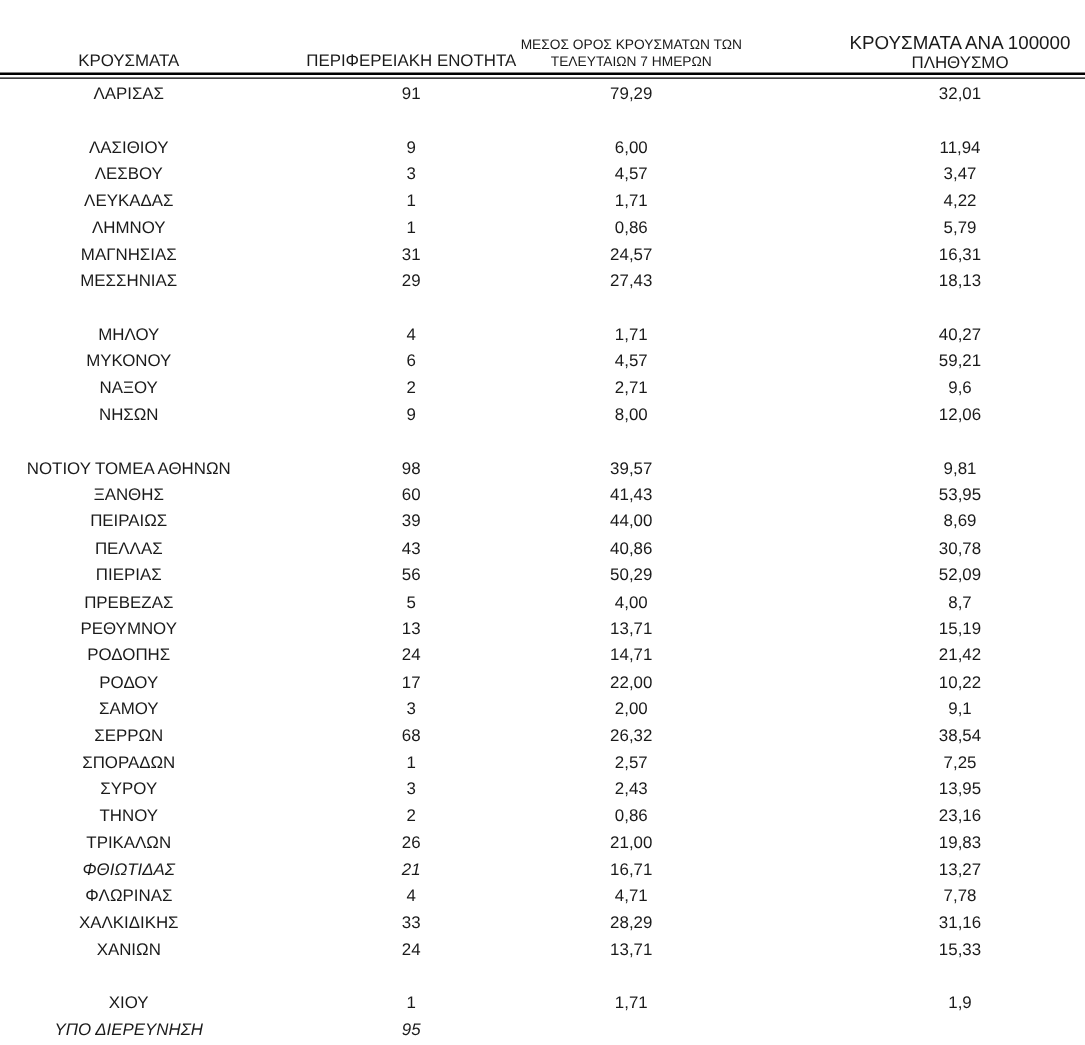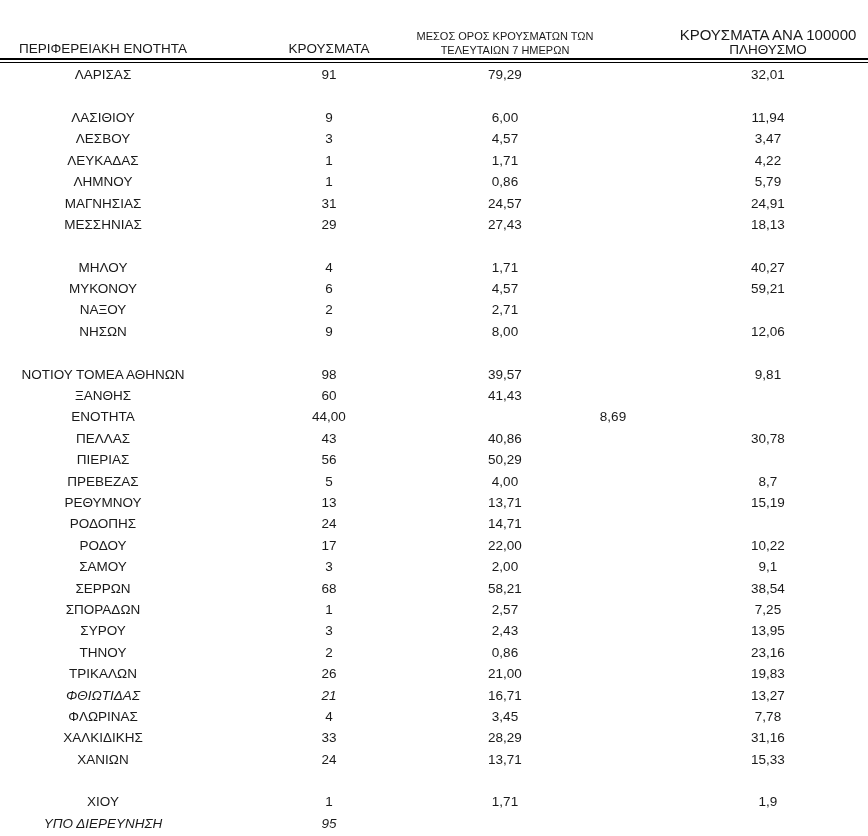--- a/index.html
+++ b/index.html
@@ -81,24 +81,24 @@
   .italic { font-style: italic; }
 </style>
 </head>
 <body>
 
 <div class="page">
   <div class="table">
 
     <div class="grid-row thead">
       <div class="th">
-        <span class="hline">ΠΕΡΙΦΕΡΕΙΑΚΗ ΕΝΟΤΗΤΑ</span>
+        <span class="hline">ΚΡΟΥΣΜΑΤΑ</span>
       </div>
       <div class="th">
-        <span class="hline">ΚΡΟΥΣΜΑΤΑ</span>
+        <span class="hline">ΠΕΡΙΦΕΡΕΙΑΚΗ ΕΝΟΤΗΤΑ</span>
       </div>
       <div class="th th-small">
         <span class="hline">ΜΕΣΟΣ ΟΡΟΣ ΚΡΟΥΣΜΑΤΩΝ ΤΩΝ</span>
         <span class="hline">ΤΕΛΕΥΤΑΙΩΝ 7 ΗΜΕΡΩΝ</span>
       </div>
       <div class="th"></div>
       <div class="th th-per100k">
         <span class="hline hline-big">ΚΡΟΥΣΜΑΤΑ ΑΝΑ 100000</span>
         <span class="hline">ΠΛΗΘΥΣΜΟ</span>
       </div>
@@ -157,21 +157,21 @@
     <div class="td">0,86</div>
     <div class="td"></div>
     <div class="td">5,79</div>
   </div>
 
   <div class="grid-row tr">
     <div class="td">ΜΑΓΝΗΣΙΑΣ</div>
     <div class="td">31</div>
     <div class="td">24,57</div>
     <div class="td"></div>
-    <div class="td">24,91</div>
+    <div class="td">16,31</div>
   </div>
 
   <div class="grid-row tr">
     <div class="td">ΜΕΣΣΗΝΙΑΣ</div>
     <div class="td">29</div>
     <div class="td">27,43</div>
     <div class="td"></div>
     <div class="td">18,13</div>
   </div>
 
@@ -197,20 +197,21 @@
     <div class="td">4,57</div>
     <div class="td"></div>
     <div class="td">59,21</div>
   </div>
 
   <div class="grid-row tr">
     <div class="td">ΝΑΞΟΥ</div>
     <div class="td">2</div>
     <div class="td">2,71</div>
     <div class="td"></div>
+    <div class="td">9,6</div>
   </div>
 
   <div class="grid-row tr">
     <div class="td">ΝΗΣΩΝ</div>
     <div class="td">9</div>
     <div class="td">8,00</div>
     <div class="td"></div>
     <div class="td">12,06</div>
   </div>
 
@@ -228,42 +229,45 @@
     <div class="td">39,57</div>
     <div class="td"></div>
     <div class="td">9,81</div>
   </div>
 
   <div class="grid-row tr">
     <div class="td">ΞΑΝΘΗΣ</div>
     <div class="td">60</div>
     <div class="td">41,43</div>
     <div class="td"></div>
-  </div>
-
-  <div class="grid-row tr">
-    <div class="td">ΕΝΟΤΗΤΑ</div>
+    <div class="td">53,95</div>
+  </div>
+
+  <div class="grid-row tr">
+    <div class="td">ΠΕΙΡΑΙΩΣ</div>
+    <div class="td">39</div>
     <div class="td">44,00</div>
     <div class="td"></div>
     <div class="td">8,69</div>
   </div>
 
   <div class="grid-row tr">
     <div class="td">ΠΕΛΛΑΣ</div>
     <div class="td">43</div>
     <div class="td">40,86</div>
     <div class="td"></div>
     <div class="td">30,78</div>
   </div>
 
   <div class="grid-row tr">
     <div class="td">ΠΙΕΡΙΑΣ</div>
     <div class="td">56</div>
     <div class="td">50,29</div>
     <div class="td"></div>
+    <div class="td">52,09</div>
   </div>
 
   <div class="grid-row tr">
     <div class="td">ΠΡΕΒΕΖΑΣ</div>
     <div class="td">5</div>
     <div class="td">4,00</div>
     <div class="td"></div>
     <div class="td">8,7</div>
   </div>
 
@@ -273,20 +277,21 @@
     <div class="td">13,71</div>
     <div class="td"></div>
     <div class="td">15,19</div>
   </div>
 
   <div class="grid-row tr">
     <div class="td">ΡΟΔΟΠΗΣ</div>
     <div class="td">24</div>
     <div class="td">14,71</div>
     <div class="td"></div>
+    <div class="td">21,42</div>
   </div>
 
   <div class="grid-row tr">
     <div class="td">ΡΟΔΟΥ</div>
     <div class="td">17</div>
     <div class="td">22,00</div>
     <div class="td"></div>
     <div class="td">10,22</div>
   </div>
 
@@ -294,21 +299,21 @@
     <div class="td">ΣΑΜΟΥ</div>
     <div class="td">3</div>
     <div class="td">2,00</div>
     <div class="td"></div>
     <div class="td">9,1</div>
   </div>
 
   <div class="grid-row tr">
     <div class="td">ΣΕΡΡΩΝ</div>
     <div class="td">68</div>
-    <div class="td">58,21</div>
+    <div class="td">26,32</div>
     <div class="td"></div>
     <div class="td">38,54</div>
   </div>
 
   <div class="grid-row tr">
     <div class="td">ΣΠΟΡΑΔΩΝ</div>
     <div class="td">1</div>
     <div class="td">2,57</div>
     <div class="td"></div>
     <div class="td">7,25</div>
@@ -342,21 +347,21 @@
     <div class="td italic">ΦΘΙΩΤΙΔΑΣ</div>
     <div class="td italic">21</div>
     <div class="td">16,71</div>
     <div class="td"></div>
     <div class="td">13,27</div>
   </div>
 
   <div class="grid-row tr">
     <div class="td">ΦΛΩΡΙΝΑΣ</div>
     <div class="td">4</div>
-    <div class="td">3,45</div>
+    <div class="td">4,71</div>
     <div class="td"></div>
     <div class="td">7,78</div>
   </div>
 
   <div class="grid-row tr">
     <div class="td">ΧΑΛΚΙΔΙΚΗΣ</div>
     <div class="td">33</div>
     <div class="td">28,29</div>
     <div class="td"></div>
     <div class="td">31,16</div>

